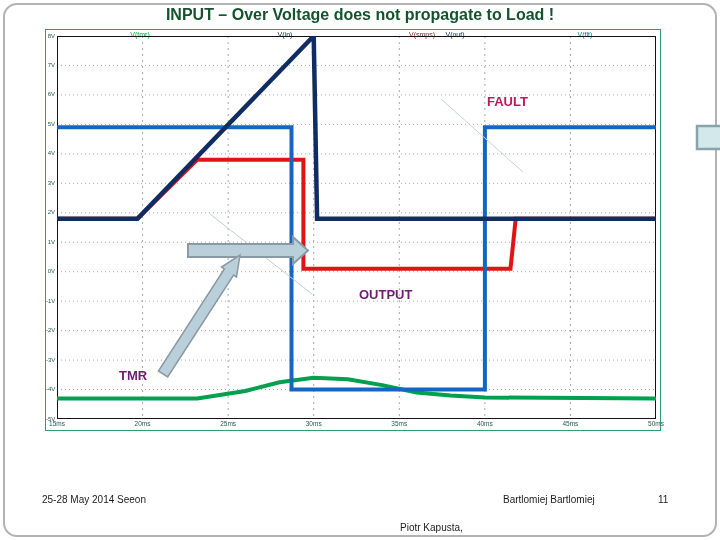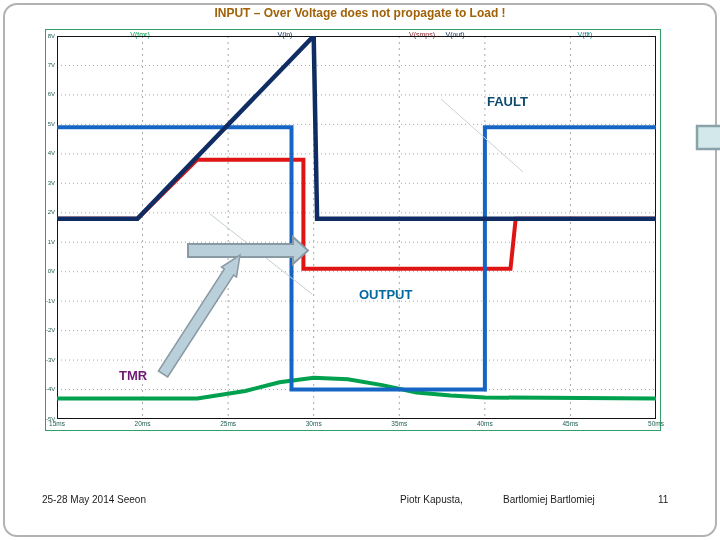--- a/index.html
+++ b/index.html
@@ -2,21 +2,21 @@
 <html><head>
 <meta charset="utf-8">
 <style>
   html,body{margin:0;padding:0;background:#fff;}
   body{width:720px;height:540px;position:relative;overflow:hidden;
        font-family:"Liberation Sans",sans-serif;}
   .slide{position:absolute;inset:0;background:#ffffff;}
   .slide-border{position:absolute;left:3px;top:3px;right:3px;bottom:3px;
        border:2px solid #b2b2b2;border-radius:14px;pointer-events:none;}
   .page-title{position:absolute;top:6px;left:50%;transform:translateX(-50%);
-       font-size:12px;font-weight:bold;color:#a16207;white-space:nowrap;}
+       font-size:16px;font-weight:bold;color:#14532d;white-space:nowrap;}
   
   .chart{position:absolute;left:45px;top:29px;width:616px;height:402px;
        border:1px solid #2f9e68;background:#fff;box-sizing:border-box;}
   .legend{position:absolute;left:0;top:1px;width:100%;height:12px;font-size:7px;}
   .legend span{position:absolute;transform:translateX(-50%);white-space:nowrap;}
   .legend span:nth-child(1){left:94px;}
   .legend span:nth-child(2){left:239px;}
   .legend span:nth-child(3){left:376px;}
   .legend span:nth-child(4){left:409px;}
   .legend span:nth-child(5){left:539px;}
@@ -28,21 +28,21 @@
   
   .ann{position:absolute;font-weight:bold;font-size:13px;white-space:nowrap;}
   #ann-fault{left:487px;top:94px;}
   #ann-output{left:359px;top:287px;}
   #ann-tmr{left:119px;top:368px;}
   
   #overlay{position:absolute;left:0;top:0;pointer-events:none;}
   
   .footer{position:absolute;top:494px;font-size:10px;color:#1c1c1c;white-space:nowrap;}
   #footer-date{left:42px;}
-  #footer-author1{left:400px;}
+  #footer-author1{left:400px;margin-top:28px;}
   #footer-author2{left:503px;}
   #footer-page{left:658px;}
 </style>
 </head>
 <body>
 
 <div class="slide">
   <div class="slide-border"></div>
 
   <div class="page-title">INPUT – Over Voltage does not propagate to Load !</div>
@@ -113,21 +113,21 @@
     <line x1="210" y1="214" x2="312" y2="294" stroke="#c2cdd2" stroke-width="1"></line>
     <line x1="441" y1="99" x2="523" y2="172" stroke="#c9d2d6" stroke-width="1"></line>
 
     <polygon points="188,244 293,244 293,237 308,250.5 293,264 293,257 188,257" fill="#b9cfd9" stroke="#8a9aa5" stroke-width="2"></polygon>
 
     <polygon points="167.6,377 233.6,275 236.5,276.9 240,255 221.5,267.1 224.4,269 158.4,371" fill="#b9cfd9" stroke="#8a9aa5" stroke-width="1.5"></polygon>
 
     <rect x="697" y="126" width="26" height="23" fill="#d2e8ea" stroke="#8aa3ab" stroke-width="2.5"></rect>
   </svg>
 
-  <div class="ann" id="ann-fault" style="color: #0c4a6e;">FAULT</div>
-  <div class="ann" id="ann-output" style="color: #0369a1;">OUTPUT</div>
+  <div class="ann" id="ann-fault" style="color: #be185d;">FAULT</div>
+  <div class="ann" id="ann-output" style="color: #701a75;">OUTPUT</div>
   <div class="ann" id="ann-tmr" style="color: #701a75;">TMR</div>
 
   <div class="footer" id="footer-date">25-28 May 2014 Seeon</div>
   <div class="footer" id="footer-author1">Piotr Kapusta,</div>
   <div class="footer" id="footer-author2">Bartlomiej Bartlomiej</div>
   <div class="footer" id="footer-page">11</div>
 </div>
 
 </body></html>

